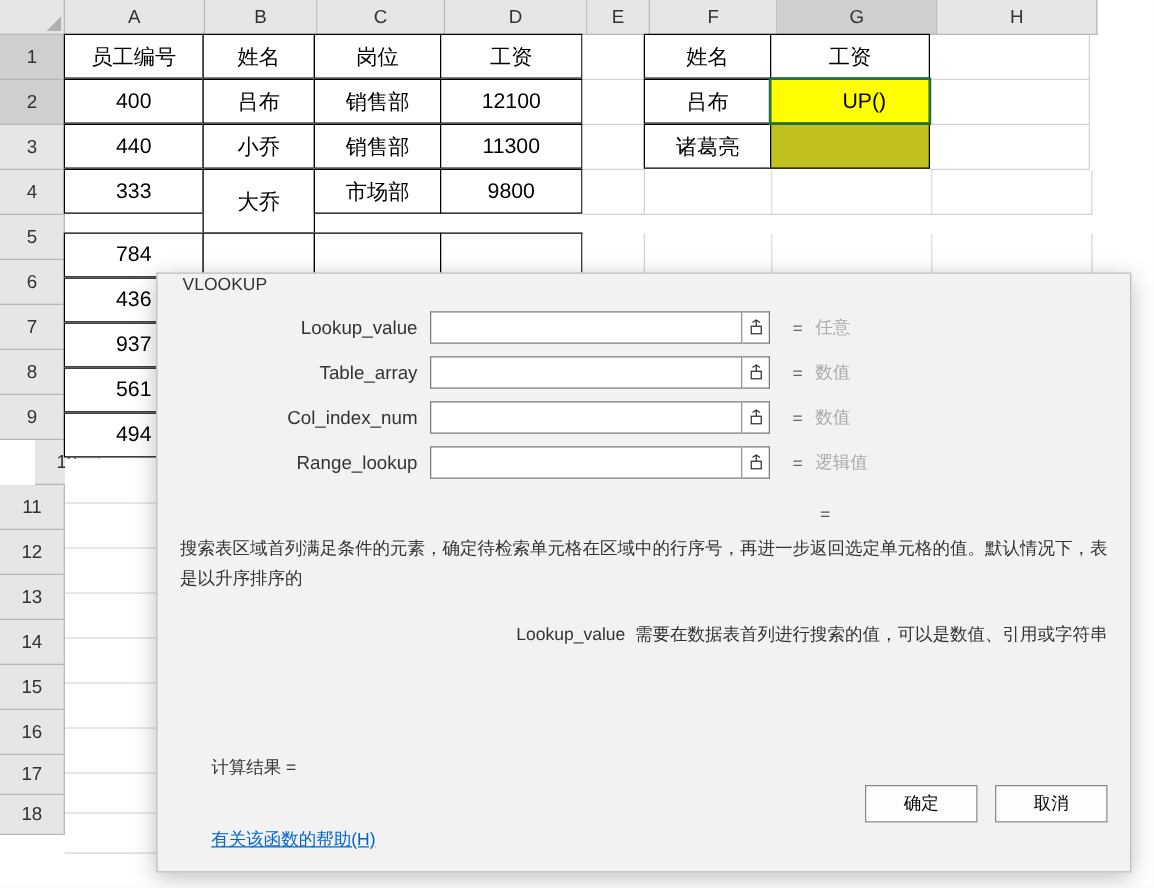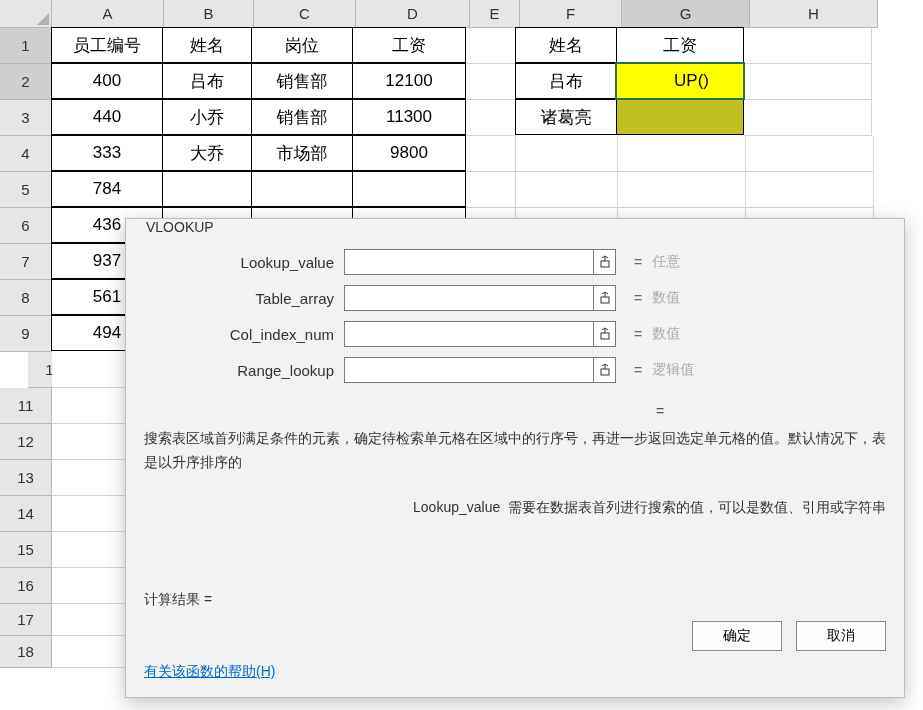--- a/index.html
+++ b/index.html
@@ -175,21 +175,21 @@
   }
   .footer-right { margin-left:auto; display:flex; gap:14px;justify-content:space-between; }
   .dlg-btn {
     min-width:90px;
     height:30px;
     border:1px solid #8a8a8a;
     background:#fdfdfd;
     font-size:14px;
     cursor:pointer;
   }
-  .footer-col { display:flex; flex-direction:column; flex:1; gap:28px;}
+  .footer-col { display:flex; flex-direction:column; flex:1; gap:14px;margin-left:25px;}
 </style>
 </head>
 <body>
 
 <div class="corner">
   <svg width="12" height="12">
       <path d="M12 0 L12 12 L0 12 Z" fill="#b0b0b0"></path>
     </svg>
 </div>
 
@@ -251,21 +251,21 @@
       <div class="cell bordered" style="width: 90px; height: 36px;">小乔</div>
       <div class="cell bordered" style="width: 102px; height: 36px;">销售部</div>
       <div class="cell bordered" style="width: 114px; height: 36px;">11300</div>
       <div class="cell" style="width: 50px; height: 36px;"></div>
       <div class="cell bordered" style="width: 102px; height: 36px;">诸葛亮</div>
       <div class="cell bordered hl-olive" style="width: 128px; height: 36px;"></div>
       <div class="cell" style="width: 128px; height: 36px;"></div>
     </div>
     <div class="grid-row">
       <div class="cell bordered" style="width: 112px; height: 36px;">333</div>
-      <div class="cell bordered" style="width: 90px; height: 36px;">大乔</div>
+      <div class="cell bordered" style="width: 90px; height: 52px;">大乔</div>
       <div class="cell bordered" style="width: 102px; height: 36px;">市场部</div>
       <div class="cell bordered" style="width: 114px; height: 36px;">9800</div>
       <div class="cell" style="width: 50px; height: 36px;"></div>
       <div class="cell" style="width: 102px; height: 36px;"></div>
       <div class="cell" style="width: 128px; height: 36px;"></div>
       <div class="cell" style="width: 128px; height: 36px;"></div>
     </div>
     <div class="grid-row">
       <div class="cell bordered" style="width: 112px; height: 36px;">784</div>
       <div class="cell bordered" style="width: 90px; height: 36px;"></div>

